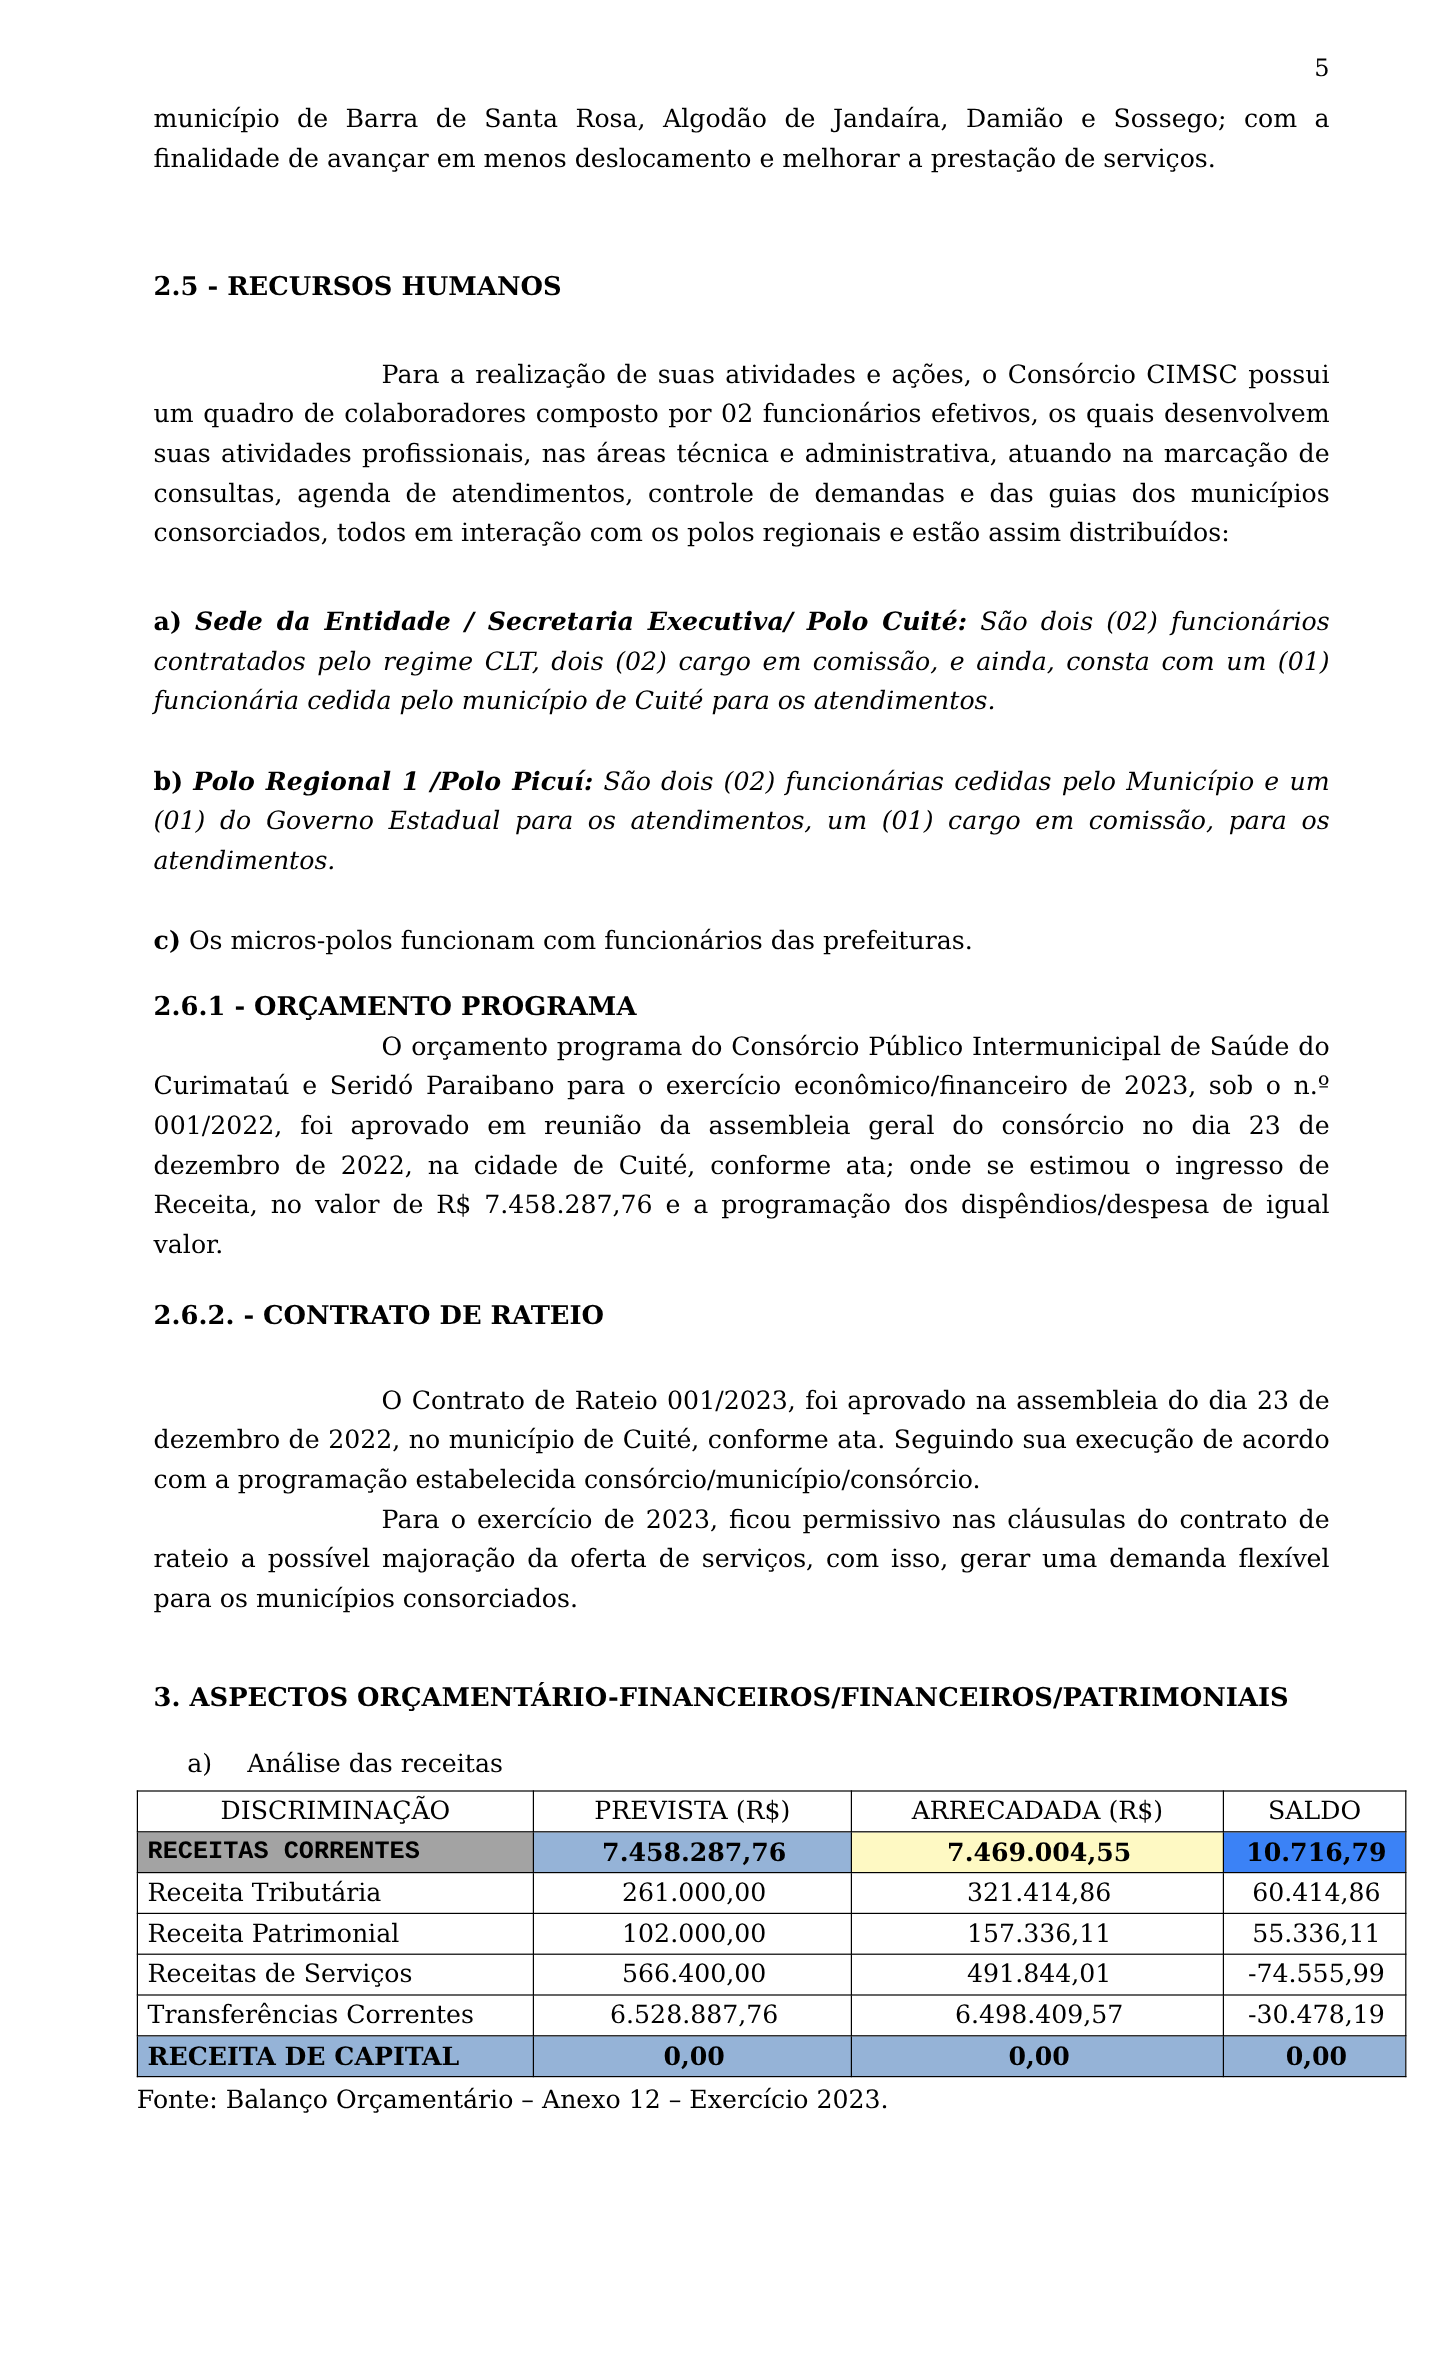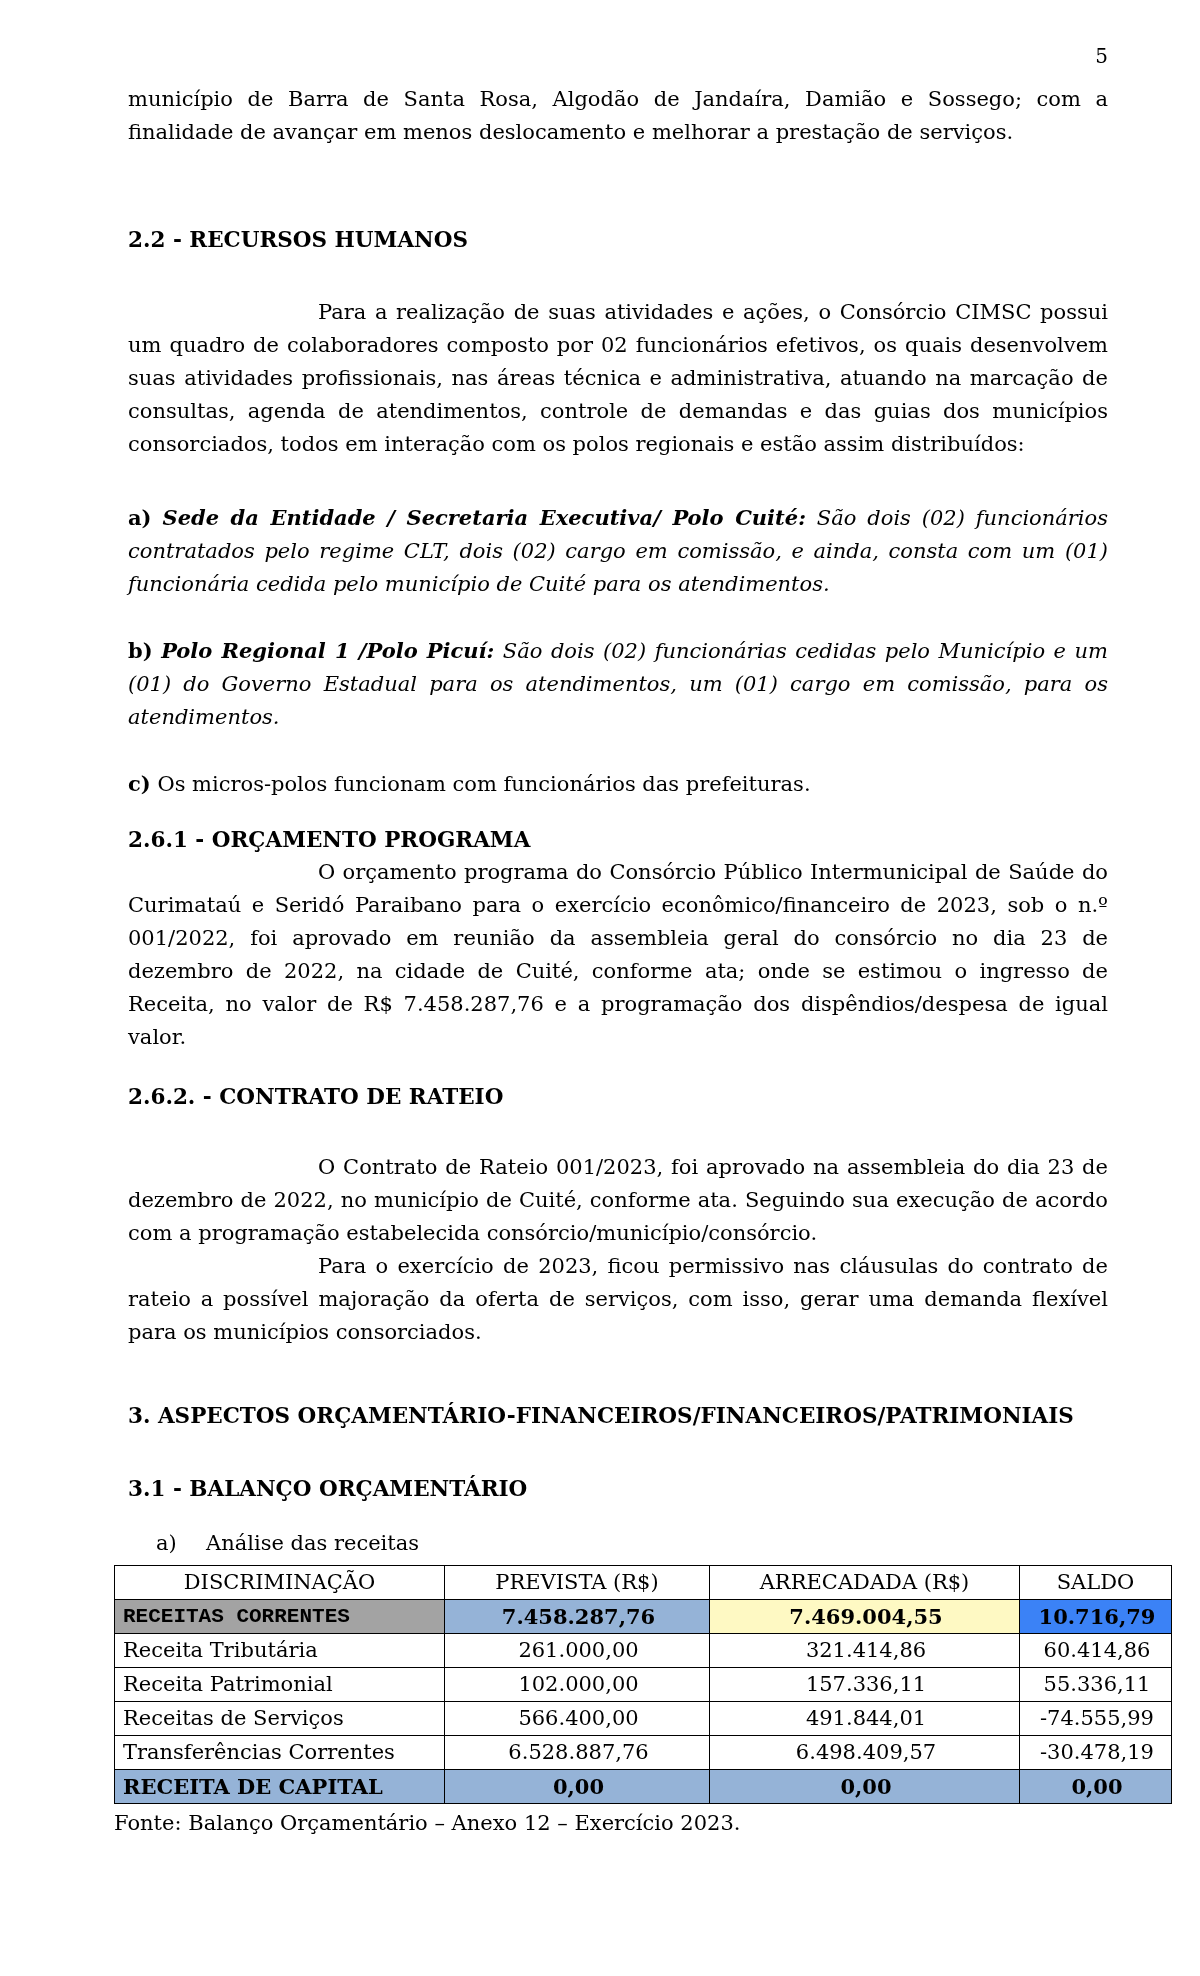--- a/index.html
+++ b/index.html
@@ -60,21 +60,21 @@
 </style>
 </head>
 <body>
 
 <div class="page">
 
   <div class="page-number">5</div>
 
   <p class="intro">município de Barra de Santa Rosa, Algodão de Jandaíra, Damião e Sossego; com a finalidade de avançar em menos deslocamento e melhorar a prestação de serviços.</p>
 
-  <p class="h h-2-5">2.2 - RECURSOS HUMANOS</p>
+  <p class="h h-2-5">2.5 - RECURSOS HUMANOS</p>
 
   <p class="body-indent para-2-5">Para a realização de suas atividades e ações, o Consórcio CIMSC possui um quadro de colaboradores composto por 02 funcionários efetivos, os quais desenvolvem suas atividades profissionais, nas áreas técnica e administrativa, atuando na marcação de consultas, agenda de atendimentos, controle de demandas e das guias dos municípios consorciados, todos em interação com os polos regionais e estão assim distribuídos:</p>
 
   <p class="staff-item"><span class="staff-label">a)</span> <span class="staff-title">Sede da Entidade / Secretaria Executiva/ Polo Cuité:</span> <span class="staff-text">São dois (02) funcionários contratados pelo regime CLT, dois (02) cargo em comissão, e ainda, consta com um (01) funcionária cedida pelo município de Cuité para os atendimentos.</span></p>
 
   <p class="staff-item"><span class="staff-label">b)</span> <span class="staff-title">Polo Regional 1 /Polo Picuí:</span> <span class="staff-text">São dois (02) funcionárias cedidas pelo Município e um (01) do Governo Estadual para os atendimentos, um (01) cargo em comissão, para os atendimentos.</span></p>
 
   <p class="staff-item"><span class="staff-label">c)</span> <span class="staff-text-plain">Os micros-polos funcionam com funcionários das prefeituras.</span></p>
 
 
@@ -83,21 +83,20 @@
   <p class="body-indent">O orçamento programa do Consórcio Público Intermunicipal de Saúde do Curimataú e Seridó Paraibano para o exercício econômico/financeiro de 2023, sob o n.º 001/2022, foi aprovado em reunião da assembleia geral do consórcio no dia 23 de dezembro de 2022, na cidade de Cuité, conforme ata; onde se estimou o ingresso de Receita, no valor de R$ 7.458.287,76 e a programação dos dispêndios/despesa de igual valor.</p>
 
   <p class="h h-2-6-2">2.6.2. - CONTRATO DE RATEIO</p>
 
   <p class="body-indent para-rateio-1">O Contrato de Rateio 001/2023, foi aprovado na assembleia do dia 23 de dezembro de 2022, no município de Cuité, conforme ata. Seguindo sua execução de acordo com a programação estabelecida consórcio/município/consórcio.</p>
 
   <p class="body-indent">Para o exercício de 2023, ficou permissivo nas cláusulas do contrato de rateio a possível majoração da oferta de serviços, com isso, gerar uma demanda flexível para os municípios consorciados.</p>
 
   <p class="h h-3"><span class="u">3. ASPECTOS ORÇAMENTÁRIO-FINANCEIROS/FINANCEIROS/PATRIMONIAIS</span></p>
 
-  <p class="h h-3-1"><span>3.1 - </span><span class="u">BALANÇO ORÇAMENTÁRIO</span></p>
 
   <p class="receitas-line"><span class="receitas-label">a)</span><span>Análise das receitas</span></p>
 
   <table class="budget">
     <colgroup>
         <col class="c1">
         <col class="c2">
         <col class="c3">
         <col class="c4">
       </colgroup>

